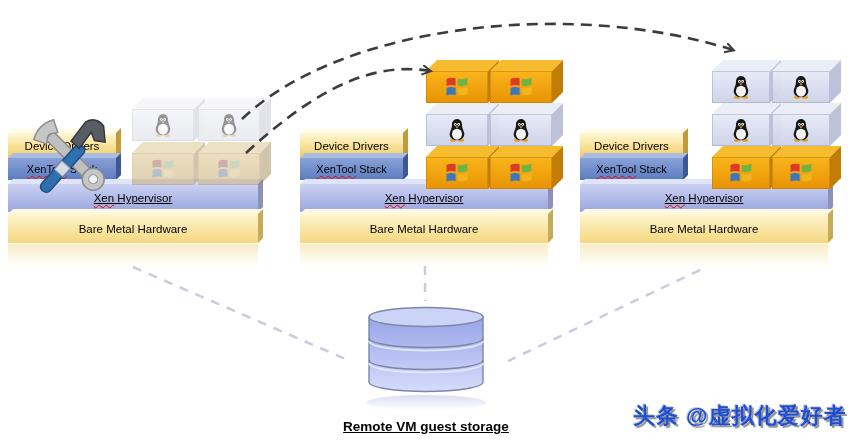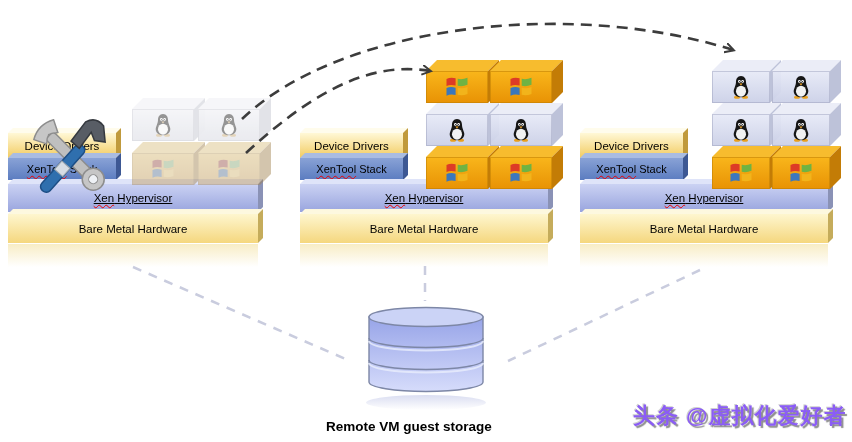--- a/index.html
+++ b/index.html
@@ -44,24 +44,24 @@
   .refl{position:absolute;top:244px;height:27px;z-index:1;
         background:linear-gradient(rgba(242,222,150,.55),rgba(255,255,255,0) 85%);}
   .cyl-refl{position:absolute;left:366px;top:395px;width:120px;height:15px;z-index:1;
         border-radius:50%;background:linear-gradient(rgba(148,158,215,.35),rgba(255,255,255,0));}
 
   
   .overlay{position:absolute;left:0;top:0;z-index:7;pointer-events:none;}
   .connectors{position:absolute;left:0;top:0;z-index:1;pointer-events:none;}
   .tools{position:absolute;left:16px;top:108px;width:112px;height:100px;z-index:6;}
   .cyl{position:absolute;left:366px;top:304px;width:120px;height:92px;z-index:2;}
-  .storage-label{position:absolute;left:326px;top:419px;width:200px;text-align:left;
-        font-size:13.5px;font-weight:bold;color:#000;z-index:2;}
+  .storage-label{position:absolute;left:326px;top:419px;width:200px;text-align:center;
+        font-size:13.5px;font-weight:bold;color:#000;z-index:2;text-decoration:underline;}
   .watermark{position:absolute;left:633px;top:401px;font-size:22px;font-weight:bold;
-        color:#8b5cf6;text-shadow:2px 2px 1px #8e8e8e,-1px -1px 0 #cfcfcf;z-index:8;letter-spacing:1px;}
+        color:#1d4ed8;text-shadow:2px 2px 1px #8e8e8e,-1px -1px 0 #cfcfcf;z-index:8;letter-spacing:1px;}
   .hidden-defs{position:absolute;width:0;height:0;overflow:hidden;}
 </style>
 </head>
 <body>
 
 <div class="canvas">
 
   <svg class="hidden-defs" aria-hidden="true">
     <defs>
       <g id="winlogo">

